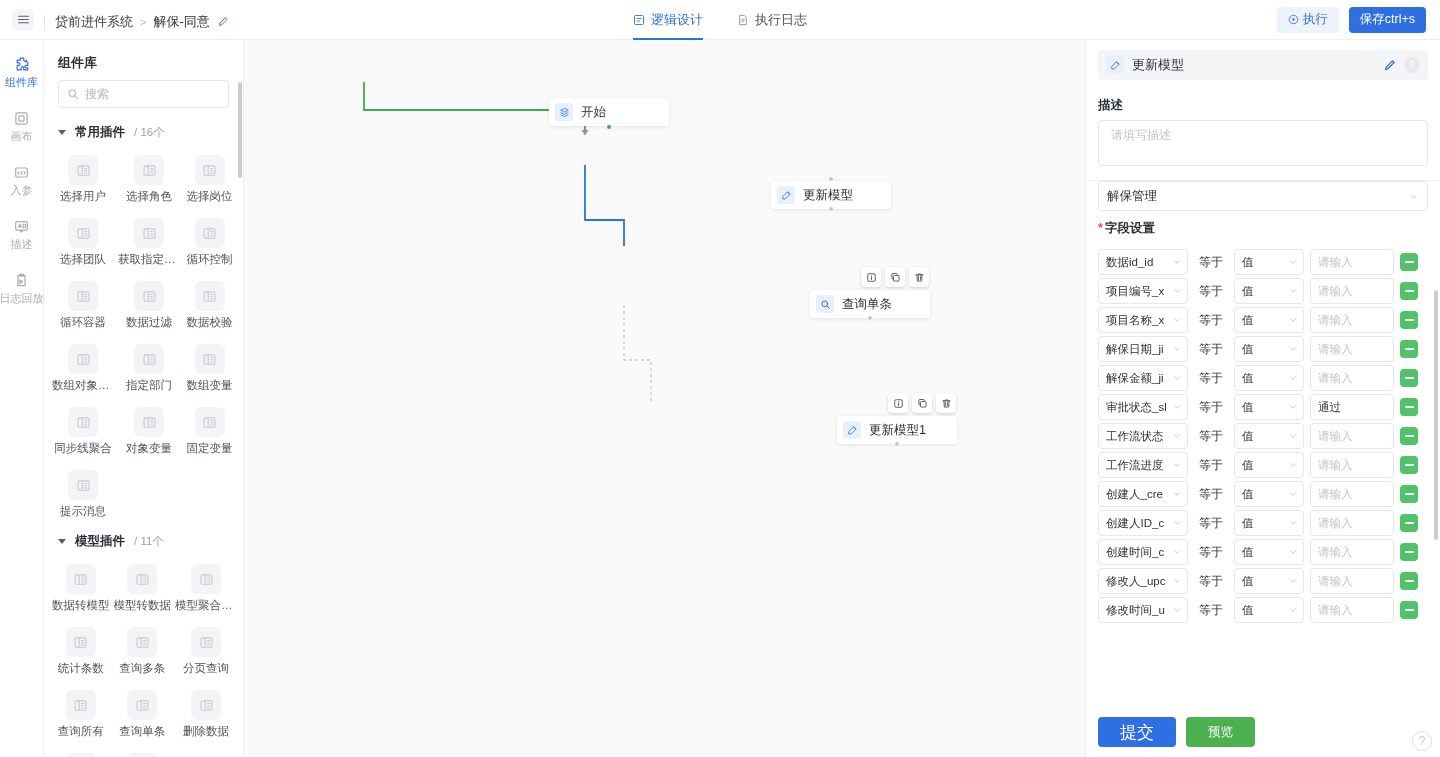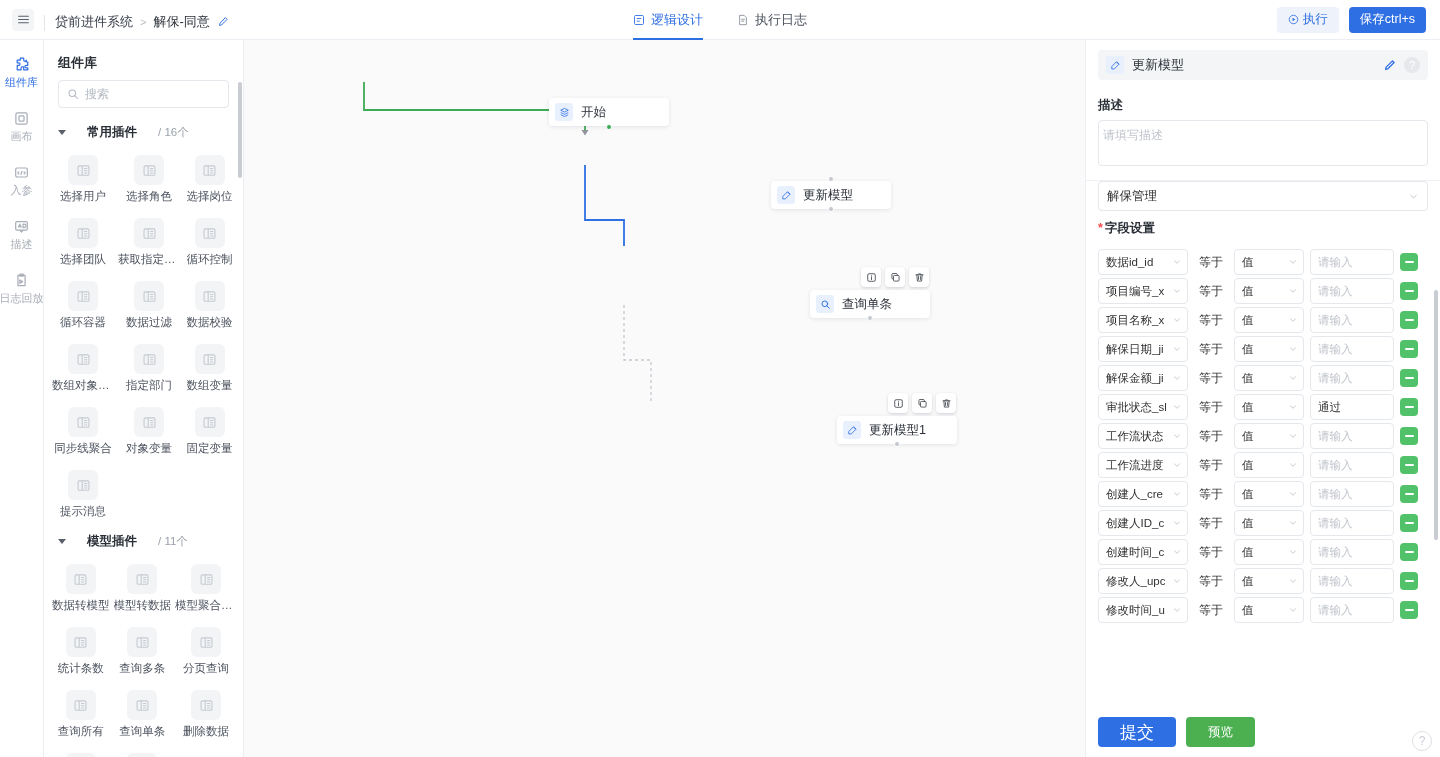--- a/index.html
+++ b/index.html
@@ -94,21 +94,21 @@
   }
   .search-box svg { color: #b4b9c2; flex:0 0 auto; }
   .search-input {
     border: none; outline: none; font-size: 12px; color: #303133;
     width: 100%; background: transparent; font-family: inherit;
   }
   .search-input::placeholder { color: #b4b9c2; }
 
   .complib-scroll { flex: 1; overflow: hidden; padding-bottom: 8px; position: relative; }
   .grp-head {
-    display: flex; align-items: center; gap: 21px;
+    display: flex; align-items: center; gap: 9px;
     padding: 6px 14px 4px; font-size: 12.5px; color: #2b3038; text-align: right;
   }
   .caret { width: 0; height: 0; border-left: 4px solid transparent; border-right: 4px solid transparent; border-top: 5px solid #5a5f6b; }
   .grp-name { font-weight: bold; }
   .grp-count { color: #9aa0aa; font-weight: normal; font-size: 11.5px; }
   .grid {
     display: grid; grid-template-columns: repeat(3, 1fr);
     row-gap: 4px; padding: 4px 6px 0;
   }
   .cell {
@@ -172,21 +172,21 @@
   .rp-edit { color: #2f6fe4; display:flex; cursor:pointer; }
   .rp-help {
     width: 16px; height: 16px; border-radius: 50%; background: #e6e8ec; color: #fff;
     font-size: 11px; display: flex; align-items: center; justify-content: center; cursor: pointer;
   }
   .rp-sec { padding: 0 12px; }
   .fld-label { font-size: 12.5px; font-weight: bold; color: #2b3038; margin: 9px 0 6px; }
   .fld-label .req { color: #f04a4a; margin-right: 2px; }
   .textarea {
     width: 100%; height: 46px; border: 1px solid #e4e7ec; border-radius: 4px;
-    resize: none; outline: none; padding: 6px 4px; font-size: 12px;
+    resize: none; outline: none; padding: 6px 12px; font-size: 12px;
     font-family: inherit; color: #303133; background: #fff;
   }
   .textarea::placeholder { color: #c0c4cc; }
   .rp-divider { height: 1px; background: #eef0f3; margin: 11px 0 0; }
   .select {
     height: 30px; border: 1px solid #e4e7ec; border-radius: 4px; background: #fff;
     display: flex; align-items: center; padding: 0 8px; font-size: 12.5px; color: #303133; cursor: pointer;
   }
   .select .chev { margin-left: auto; color: #c0c4cc; display:flex; }
 

